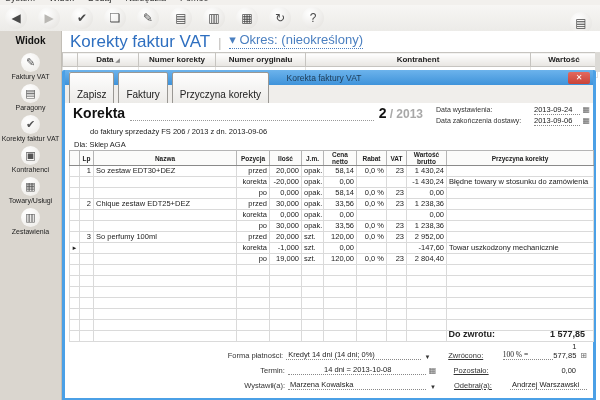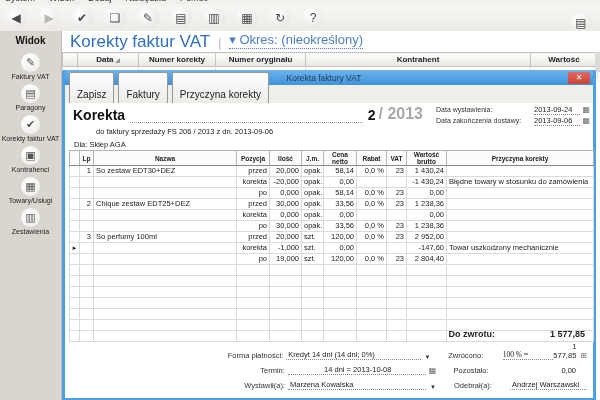--- a/index.html
+++ b/index.html
@@ -55,27 +55,27 @@
          border:1px solid #9a9894;border-radius:2px;color:#222;}
   .cena-group{margin-left:66px;display:flex;align-items:center;gap:5px;font-size:8px;}
   .cena-label{color:#9a9894;}
   .dd-value{border-bottom:1px dotted #777;padding:0 14px 0 2px;color:#555;}
   .dd-arrow{font-size:6px;color:#333;}
   .d-body{position:absolute;left:0;right:0;top:33px;bottom:0;background:#fff;}
   .heading-row{position:absolute;left:8px;top:2px;width:350px;display:flex;align-items:flex-end;}
   .d-heading{font-size:14px;font-weight:bold;color:#111;}
   .lead-dots{flex:1;border-bottom:1px dotted #999;height:13px;margin:0 5px;}
   .doc-number{font-size:14px;font-weight:bold;color:#111;}
-  .doc-number-suffix{font-size:16px;font-weight:bold;color:#a8a8a8;padding-left:3px;}
+  .doc-number-suffix{font-size:12px;font-weight:bold;color:#a8a8a8;padding-left:3px;}
   .dates-block{position:absolute;left:371px;right:3px;top:1px;font-size:7px;}
   .date-row{display:flex;align-items:center;height:11px;}
   .date-label{flex:1;color:#333;}
   .date-value{width:46px;border-bottom:1px dotted #888;font-size:7.5px;text-align:left;}
   .mini-icon{width:10px;font-size:8px;color:#666;text-align:right;}
-  .d-subtitle{position:absolute;left:31px;top:24px;font-size:7.5px;color:#222;}
+  .d-subtitle{position:absolute;left:25px;top:24px;font-size:7.5px;color:#222;}
   .d-recipient{position:absolute;left:9px;top:37px;font-size:7.5px;color:#222;}
   
   .corr-table{position:absolute;left:4px;top:47px;border-collapse:collapse;table-layout:fixed;width:524px;
               border:1px solid #8a8a8a;}
   .corr-table th{font-size:6.5px;line-height:7px;font-weight:bold;background:#fbfbfa;
                  border:1px solid #b5b5b5;border-bottom:1px solid #8a8a8a;padding:0;height:14px;overflow:hidden;}
   .corr-table td{font-size:7.5px;height:10px;line-height:10px;border:1px solid #dadada;padding:0 2px;
                  overflow:hidden;white-space:nowrap;}
   .corr-table tr.g-start td{border-top:1px solid #8a8a8a;}
   .corr-table td:nth-child(1){text-align:center;padding:0;font-size:6px;}
@@ -83,21 +83,21 @@
   .corr-table td:nth-child(7),.corr-table td:nth-child(8),.corr-table td:nth-child(9),
   .corr-table td:nth-child(10){text-align:right;}
   
   .totals-row{position:absolute;left:300px;right:8px;top:226px;display:flex;justify-content:flex-end;
               align-items:center;font-size:9px;font-weight:bold;}
   .totals-value{width:90px;text-align:right;}
   .pay-row{position:absolute;left:150px;right:6px;height:14px;display:flex;align-items:flex-end;font-size:7.5px;}
   .pl-label{width:70px;text-align:right;color:#333;padding-right:3px;}
   .pl-value{width:136px;border-bottom:1px dotted #888;padding-left:2px;}
   .pl-icon{width:14px;text-align:center;}
-  .pr-label{width:56px;padding-left:14px;color:#333;}
+  .pr-label{width:56px;padding-left:14px;color:#333;text-decoration:underline;}
   .pr-mid{width:52px;border-bottom:1px dotted #888;text-align:left;font-family:Liberation Serif, serif;}
   .pr-value{flex:1;text-align:right;}
   .pr-icon{width:11px;text-align:right;font-size:8px;color:#666;}
   .ta-c{text-align:center;}
 </style>
 </head>
 <body>
 
 <div class="app">
 

